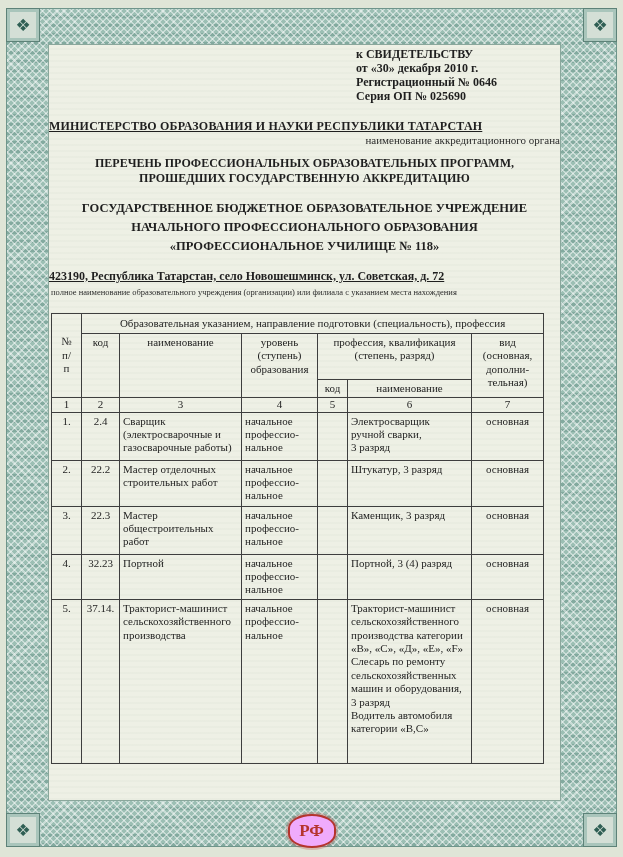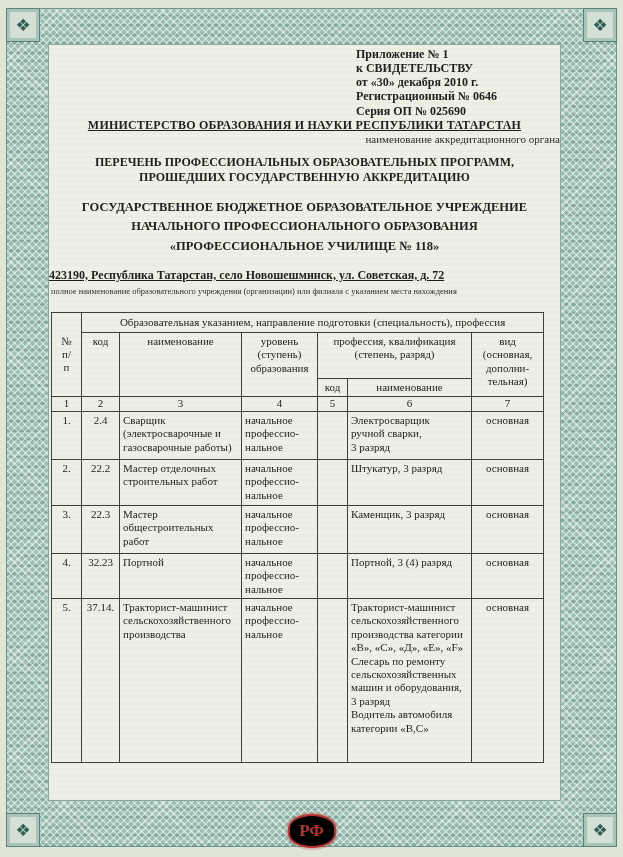--- a/index.html
+++ b/index.html
@@ -47,21 +47,22 @@
     border:1px solid #8aa79c;
     padding-top:2px;
   }
 
   .stamp {
     margin-left:307px;
     font-weight:bold; font-size:12px; line-height:1.18;
     white-space:nowrap;
   }
   .ministry {
-    text-align:center; font-weight:bold; font-size:12px;
+    margin-top:15px;
+    text-align:left; font-weight:bold; font-size:12px;
     text-decoration:underline;
     letter-spacing:0.2px;
   }
   .small-caption {
     text-align:right; font-size:11px; color:#2c2c2c; margin-top:0;
   }
   .list-title {
     margin-top:10px; text-align:center; font-weight:bold; font-size:12px; line-height:1.25;
   }
   .institution {
@@ -100,21 +101,21 @@
   tr.r2 td { height:48px; }
   tr.r3 td { height:38px; }
   tr.r4 td { height:164px; }
 
   .emblem {
     position:absolute; left:50%; bottom:9px; transform:translateX(-50%);
     width:48px; height:34px;
     display:flex; align-items:center; justify-content:center;
     color:#b5342e; font-weight:bold; font-size:17px;
     border:2px solid #b5342e; border-radius:50% / 42%;
-    background:#000000;
+    background:#f0abfc;
     box-shadow:0 0 0 2px rgba(181,52,46,0.25);
   }
 </style>
 </head>
 <body>
 
 <div class="page">
 
   <div class="band"></div>
   <div class="corner tl">
@@ -126,21 +127,20 @@
   <div class="corner bl">
       <span>❖</span>
     </div>
   <div class="corner br">
       <span>❖</span>
     </div>
 
   <div class="inner">
 
     <div class="stamp">
-      <div>Приложение № 1</div>
       <div>к СВИДЕТЕЛЬСТВУ</div>
       <div>от «30» декабря 2010 г.</div>
       <div>Регистрационный № 0646</div>
       <div>Серия ОП    № 025690</div>
     </div>
 
     <div class="ministry">МИНИСТЕРСТВО ОБРАЗОВАНИЯ И НАУКИ РЕСПУБЛИКИ ТАТАРСТАН</div>
     <div class="small-caption">наименование аккредитационного органа</div>
 
     <div class="list-title">

